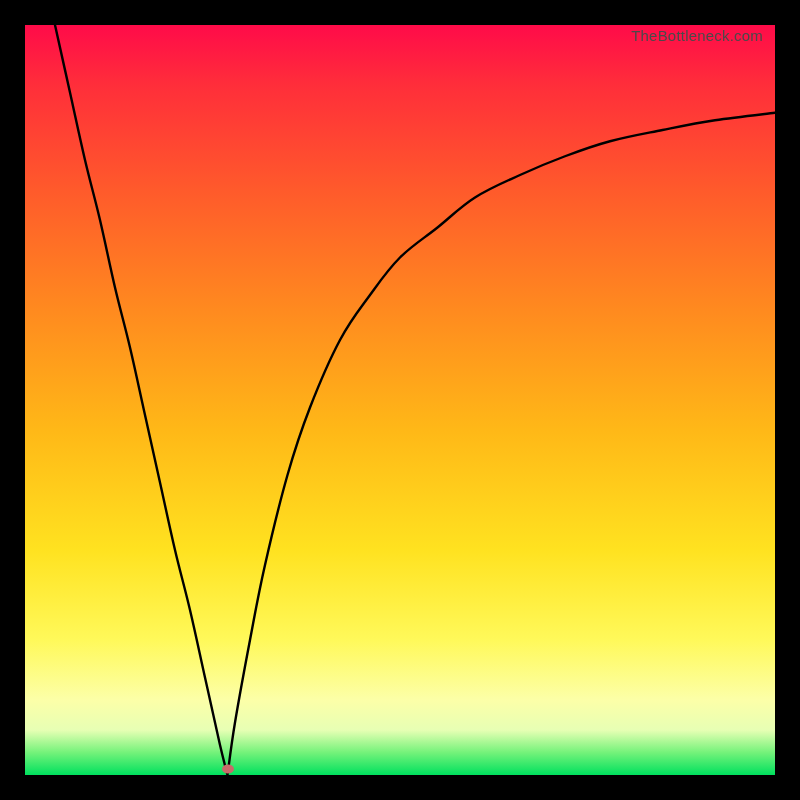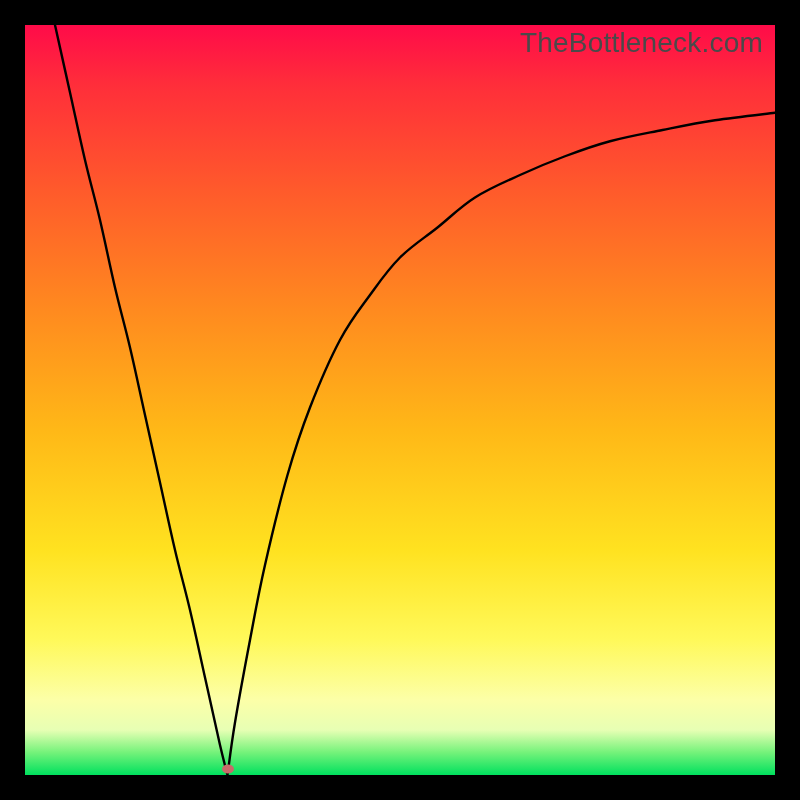--- a/index.html
+++ b/index.html
@@ -36,21 +36,21 @@
       #e7ffb4 94%,
       #74f27a 97%,
       #00e05e 100%
     );
   }
   .watermark {
     position: absolute;
     top: 2px;
     right: 12px;
     color: #4a4a4a;
-    font-size: 28px;
+    font-size: 15px;
     font-weight: 500;
     letter-spacing: 0.2px;
     pointer-events: none;
   }
   svg.curve {
     position: absolute;
     left: 0;
     top: 0;
     width: 750px;
     height: 750px;

